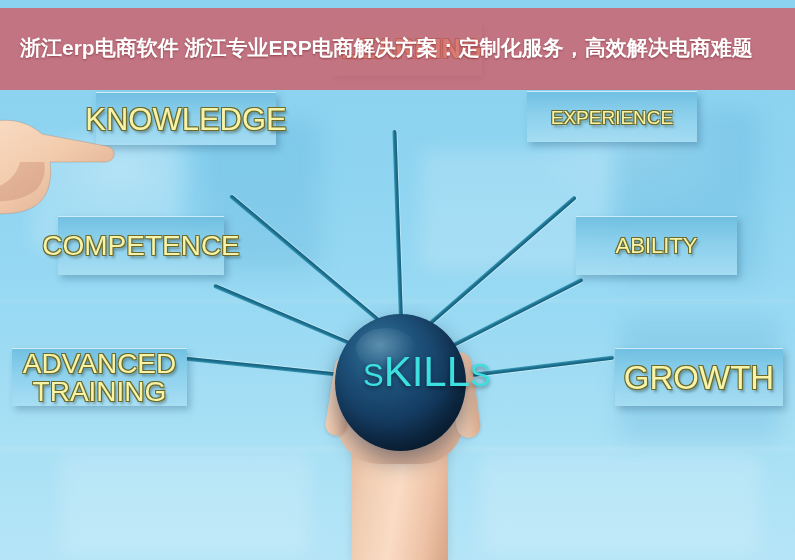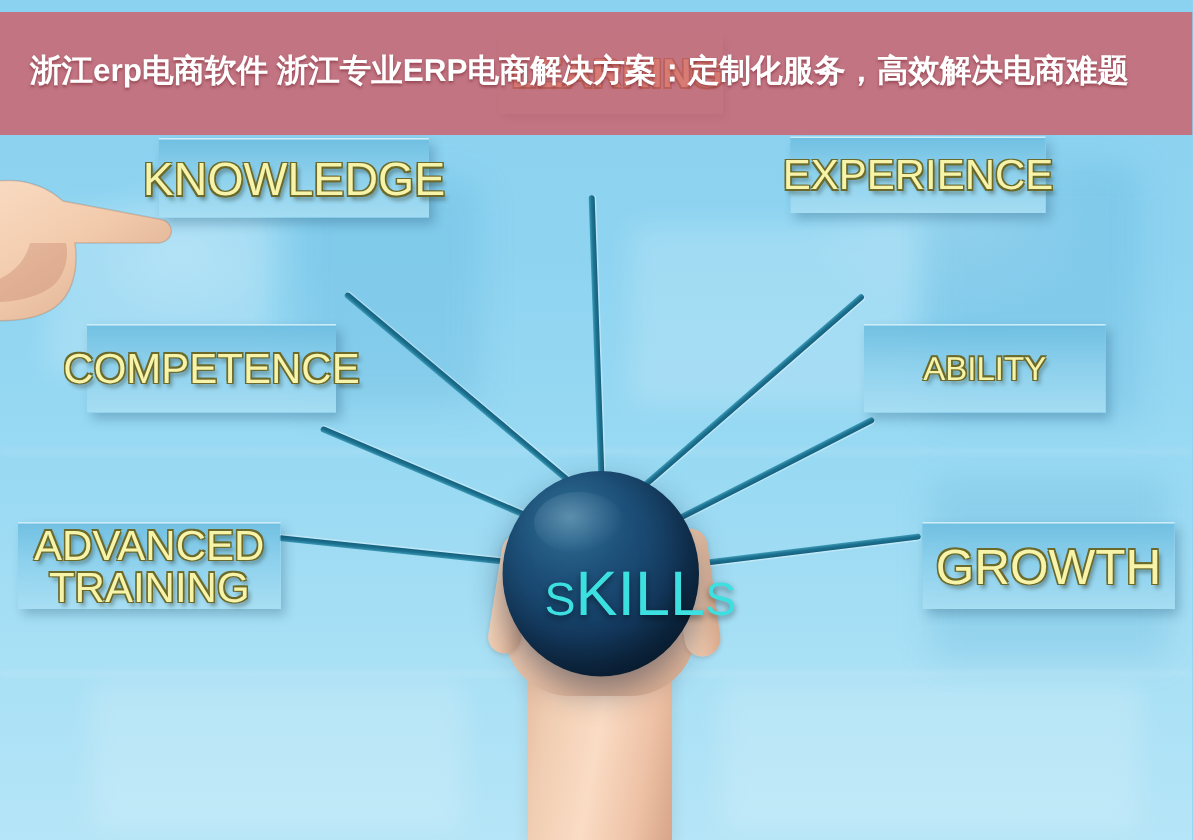--- a/index.html
+++ b/index.html
@@ -35,21 +35,21 @@
       background:linear-gradient(160deg,#f6d6bd 0%,#f0c8ac 55%,#dcac8e 100%);}
   .finger{position:absolute;border-radius:14px;
       background:linear-gradient(95deg,#f7d9c0 0%,#eec5a8 60%,#d9a98b 100%);
       box-shadow:0 1px 3px rgba(90,50,25,.18);}
   .sphere{position:absolute;left:335px;top:314px;width:131px;height:137px;border-radius:50%;
       background:
         radial-gradient(circle at 34% 24%, #2f6f96 0%, #1d4f78 30%, #143b61 58%, #0d2945 82%, #0a2038 100%);
       box-shadow:0 10px 22px rgba(10,30,60,.45), inset -10px -14px 26px rgba(0,0,0,.35);}
   .sphere-gloss{position:absolute;left:16%;top:10%;width:46%;height:30%;border-radius:50%;
       background:radial-gradient(ellipse at 40% 40%, rgba(255,255,255,.22), rgba(255,255,255,0) 70%);}
-  .skills{position:absolute;left:0;right:0;top:58px;text-align:center;
+  .skills{position:absolute;left:0;right:0;top:34px;text-align:center;
       font-size:42px;letter-spacing:0px;color:#3de0e0;
       font-family:"Liberation Sans","DejaVu Sans",sans-serif;
       text-shadow:0 2px 4px rgba(0,0,0,.45);padding-left:28px;}
   .skills .lc{font-size:31px;vertical-align:baseline;}
 
   
   .label{position:absolute;
       background:linear-gradient(180deg, rgba(110,190,225,.92) 0%, rgba(140,208,236,.90) 45%, rgba(168,222,243,.88) 100%);
       border-top:1px solid rgba(255,255,255,.45);
       box-shadow:3px 4px 7px rgba(20,70,100,.28);
@@ -115,25 +115,25 @@
   <div class="finger" style="left:452px;top:352px;width:24px;height:86px;transform:rotate(-8deg);"></div>
 
   <div class="sphere">
     <div class="sphere-gloss"></div>
     <div class="skills">
       <span id="skills-text"><span class="lc">S</span>KILL<span class="lc">S</span></span>
     </div>
   </div>
 
   <div id="labels">
-      <div class="label" style="left: 106px; top: 92px; width: 180px; height: 52px;">
+      <div class="label" style="left: 96px; top: 92px; width: 180px; height: 52px;">
         <span style="font-size: 31px;">KNOWLEDGE</span>
       </div>
       <div class="label" style="left: 527px; top: 91px; width: 170px; height: 50px;">
-        <span style="font-size: 28px;">EXPERIENCE</span>
+        <span style="font-size: 19px;">EXPERIENCE</span>
       </div>
       <div class="label" style="left: 58px; top: 216px; width: 166px; height: 58px;">
         <span style="font-size: 28px;">COMPETENCE</span>
       </div>
       <div class="label" style="left: 576px; top: 216px; width: 161px; height: 58px;">
         <span style="font-size: 22px;">ABILITY</span>
       </div>
       <div class="label" style="left: 12px; top: 348px; width: 175px; height: 57px;">
         <span style="font-size: 28px;">ADVANCED
 TRAINING</span>

